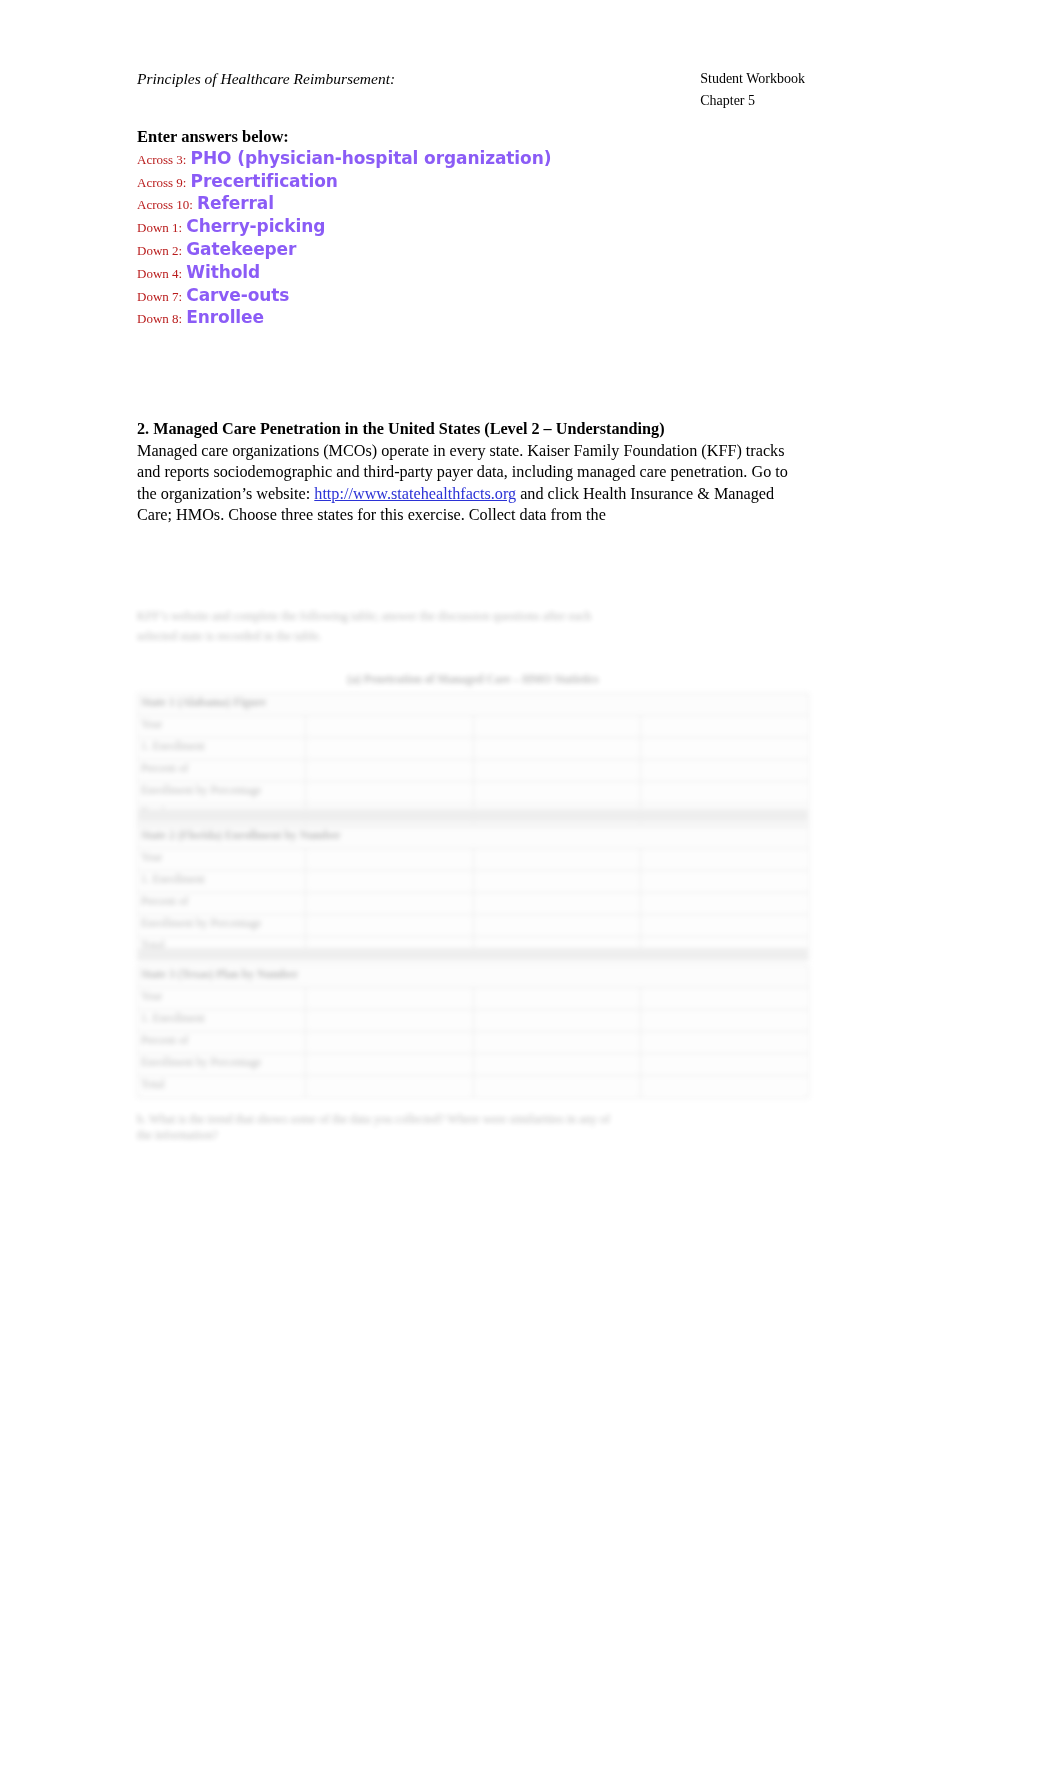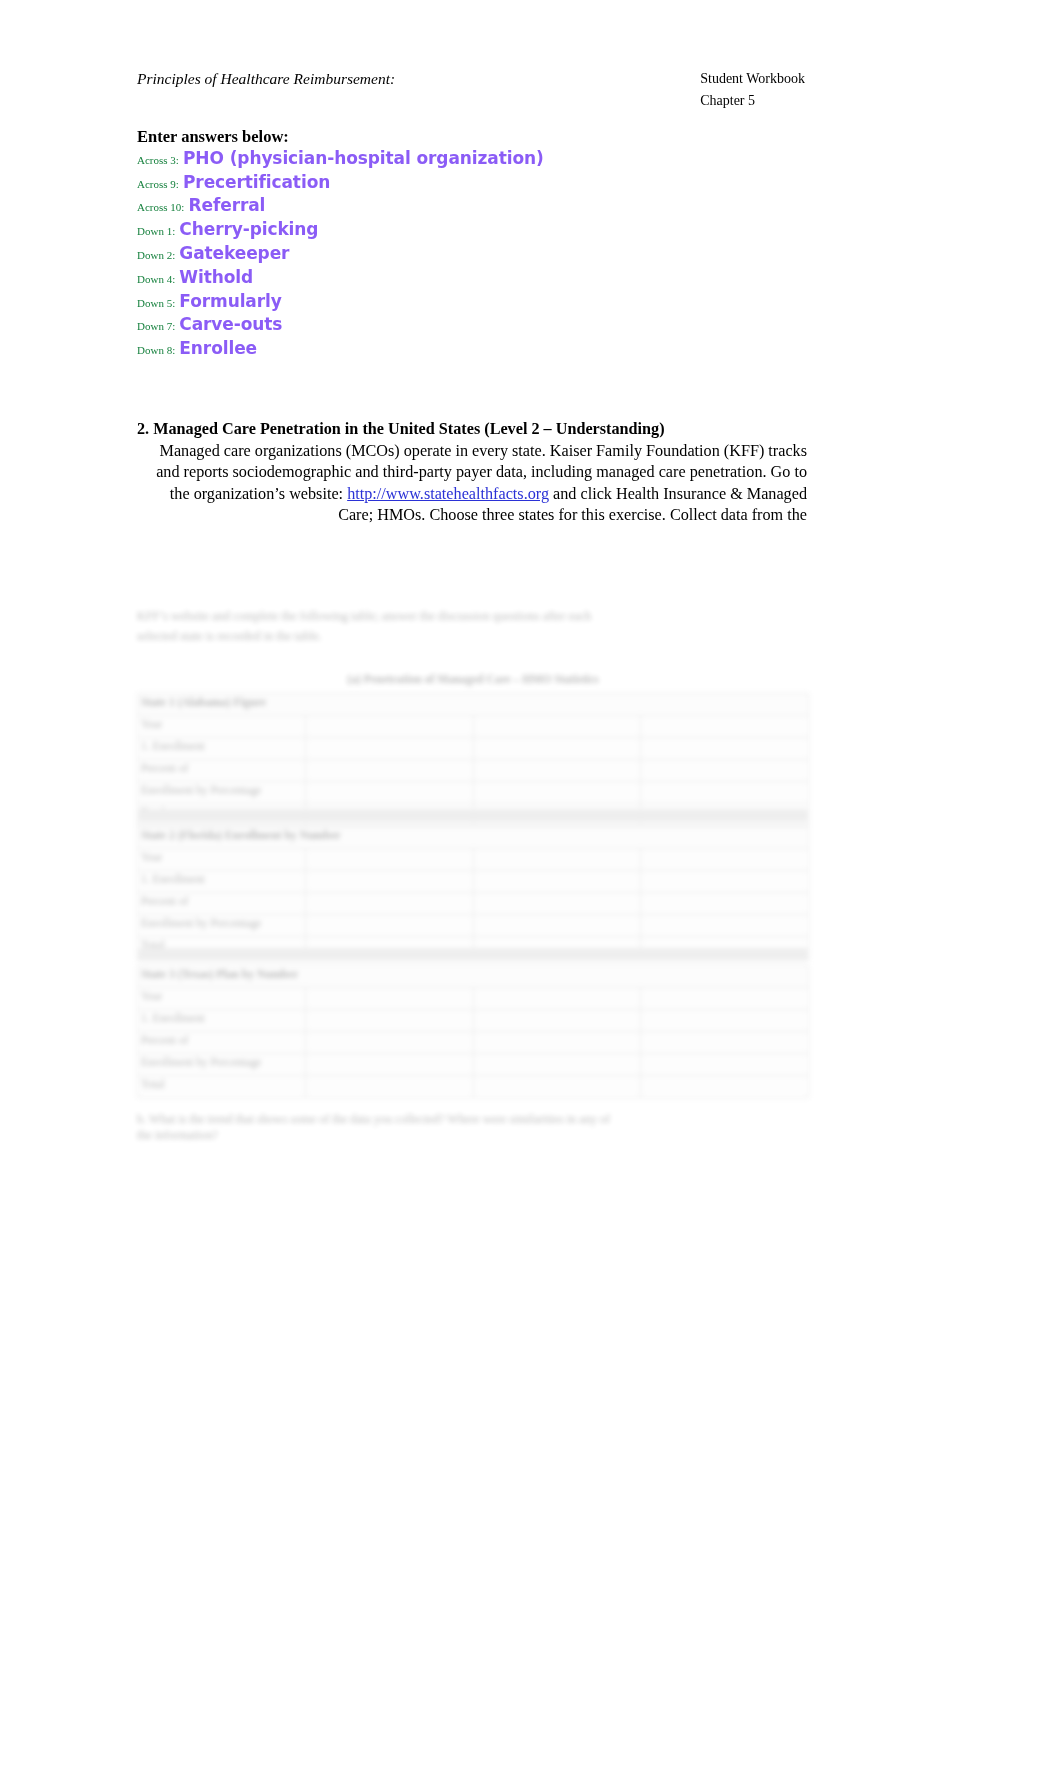--- a/index.html
+++ b/index.html
@@ -66,22 +66,22 @@
     line-height: 21.8px;
     margin: 0 0 0 0;
   }
   .answer-row {
     font-size: 16.5px;
     line-height: 21.8px;
     white-space: nowrap;
   }
   .answer-label {
     font-family: "Liberation Serif", "DejaVu Serif", serif;
-    font-size: 11px;
-    color: #15803d;
+    font-size: 13px;
+    color: #b91c1c;
   }
   .answer-value {
     font-family: "DejaVu Sans", "Liberation Sans", sans-serif;
     font-weight: bold;
     font-size: 17px;
     color: #8b5cf6;
     letter-spacing: -0.1px;
   }
 
   
@@ -95,21 +95,21 @@
   .section2-heading {
     font-weight: bold;
     font-size: 16.2px;
     line-height: 21.5px;
     margin: 0;
   }
   .section2-para {
     font-size: 16.2px;
     line-height: 21.6px;
     margin: 0;
-    text-align: right;
+    text-align: left;
   }
   .link {
     color: #2B32D6;
     text-decoration: underline;
   }
 
   
   .blurred-region {
     position: absolute;
     left: 120px;
@@ -206,24 +206,20 @@
     </div>
     <div class="answer-row">
       <span class="answer-label">Down 2:</span>
       <span class="answer-value">Gatekeeper</span>
     </div>
     <div class="answer-row">
       <span class="answer-label">Down 4:</span>
       <span class="answer-value">Withold</span>
     </div>
     <div class="answer-row">
-      <span class="answer-label">Down 5:</span>
-      <span class="answer-value">Formularly</span>
-    </div>
-    <div class="answer-row">
       <span class="answer-label">Down 7:</span>
       <span class="answer-value">Carve-outs</span>
     </div>
     <div class="answer-row">
       <span class="answer-label">Down 8:</span>
       <span class="answer-value">Enrollee</span>
     </div>
   </div>
 
   <div class="section2">

